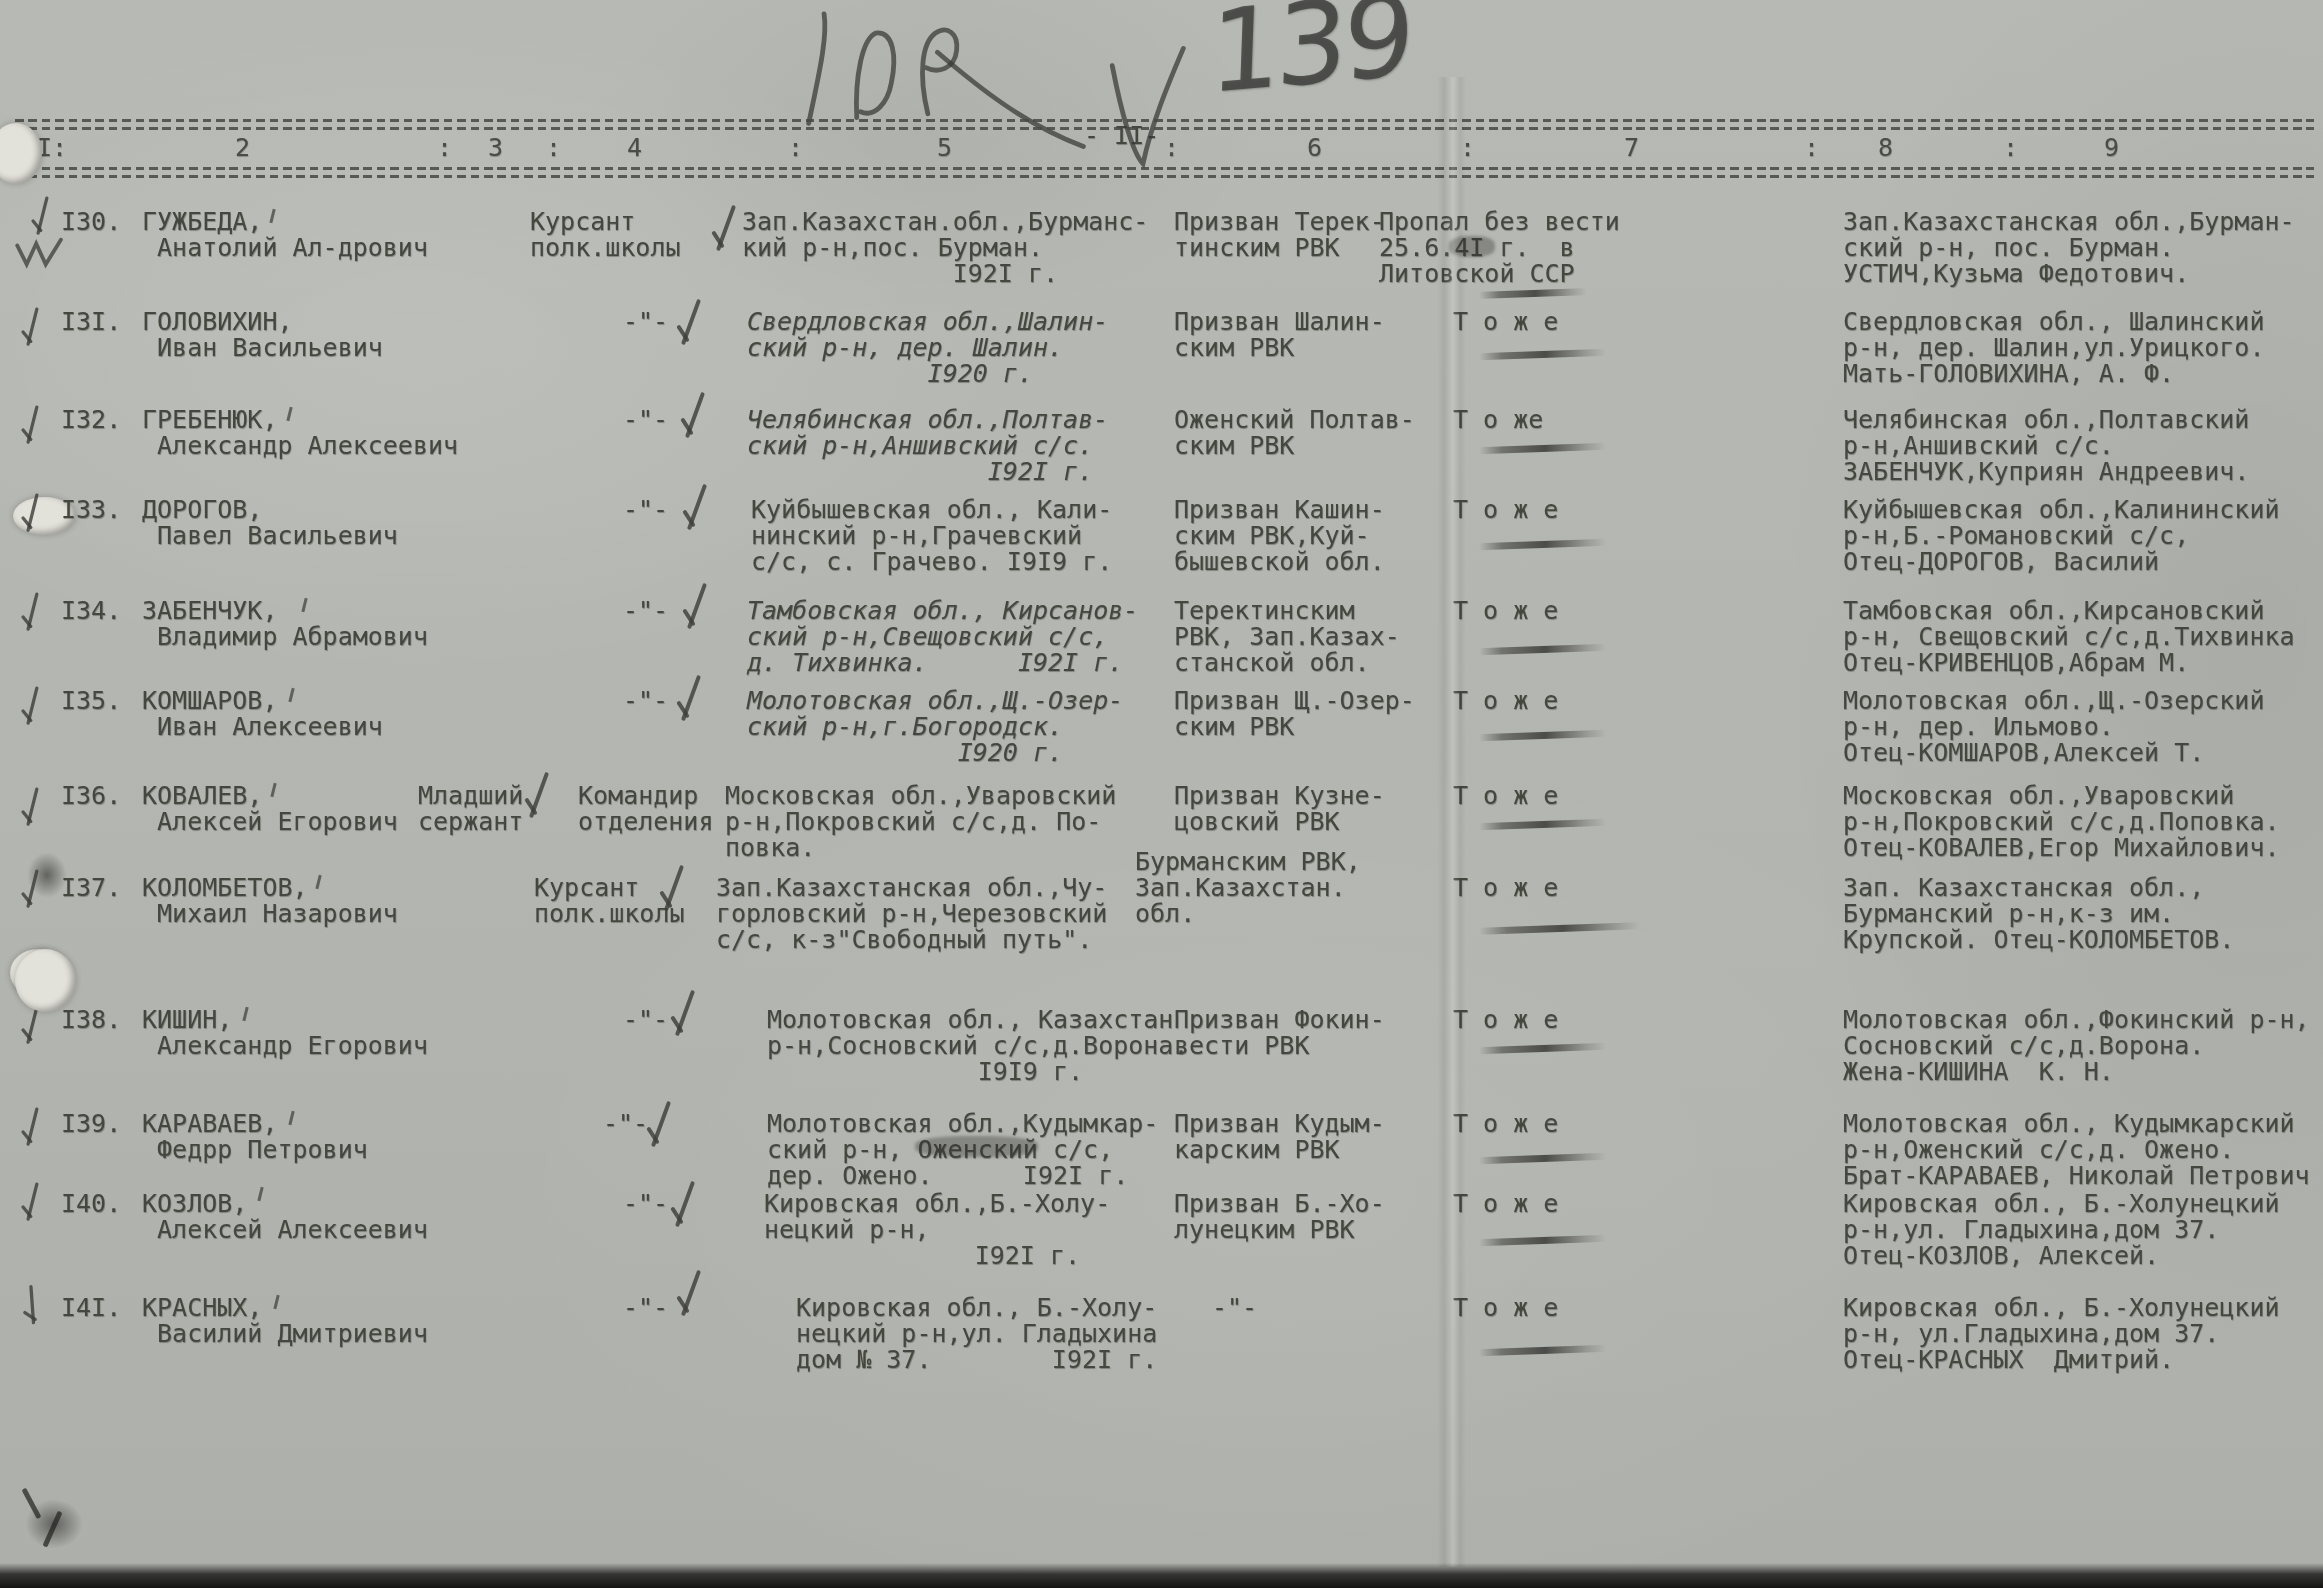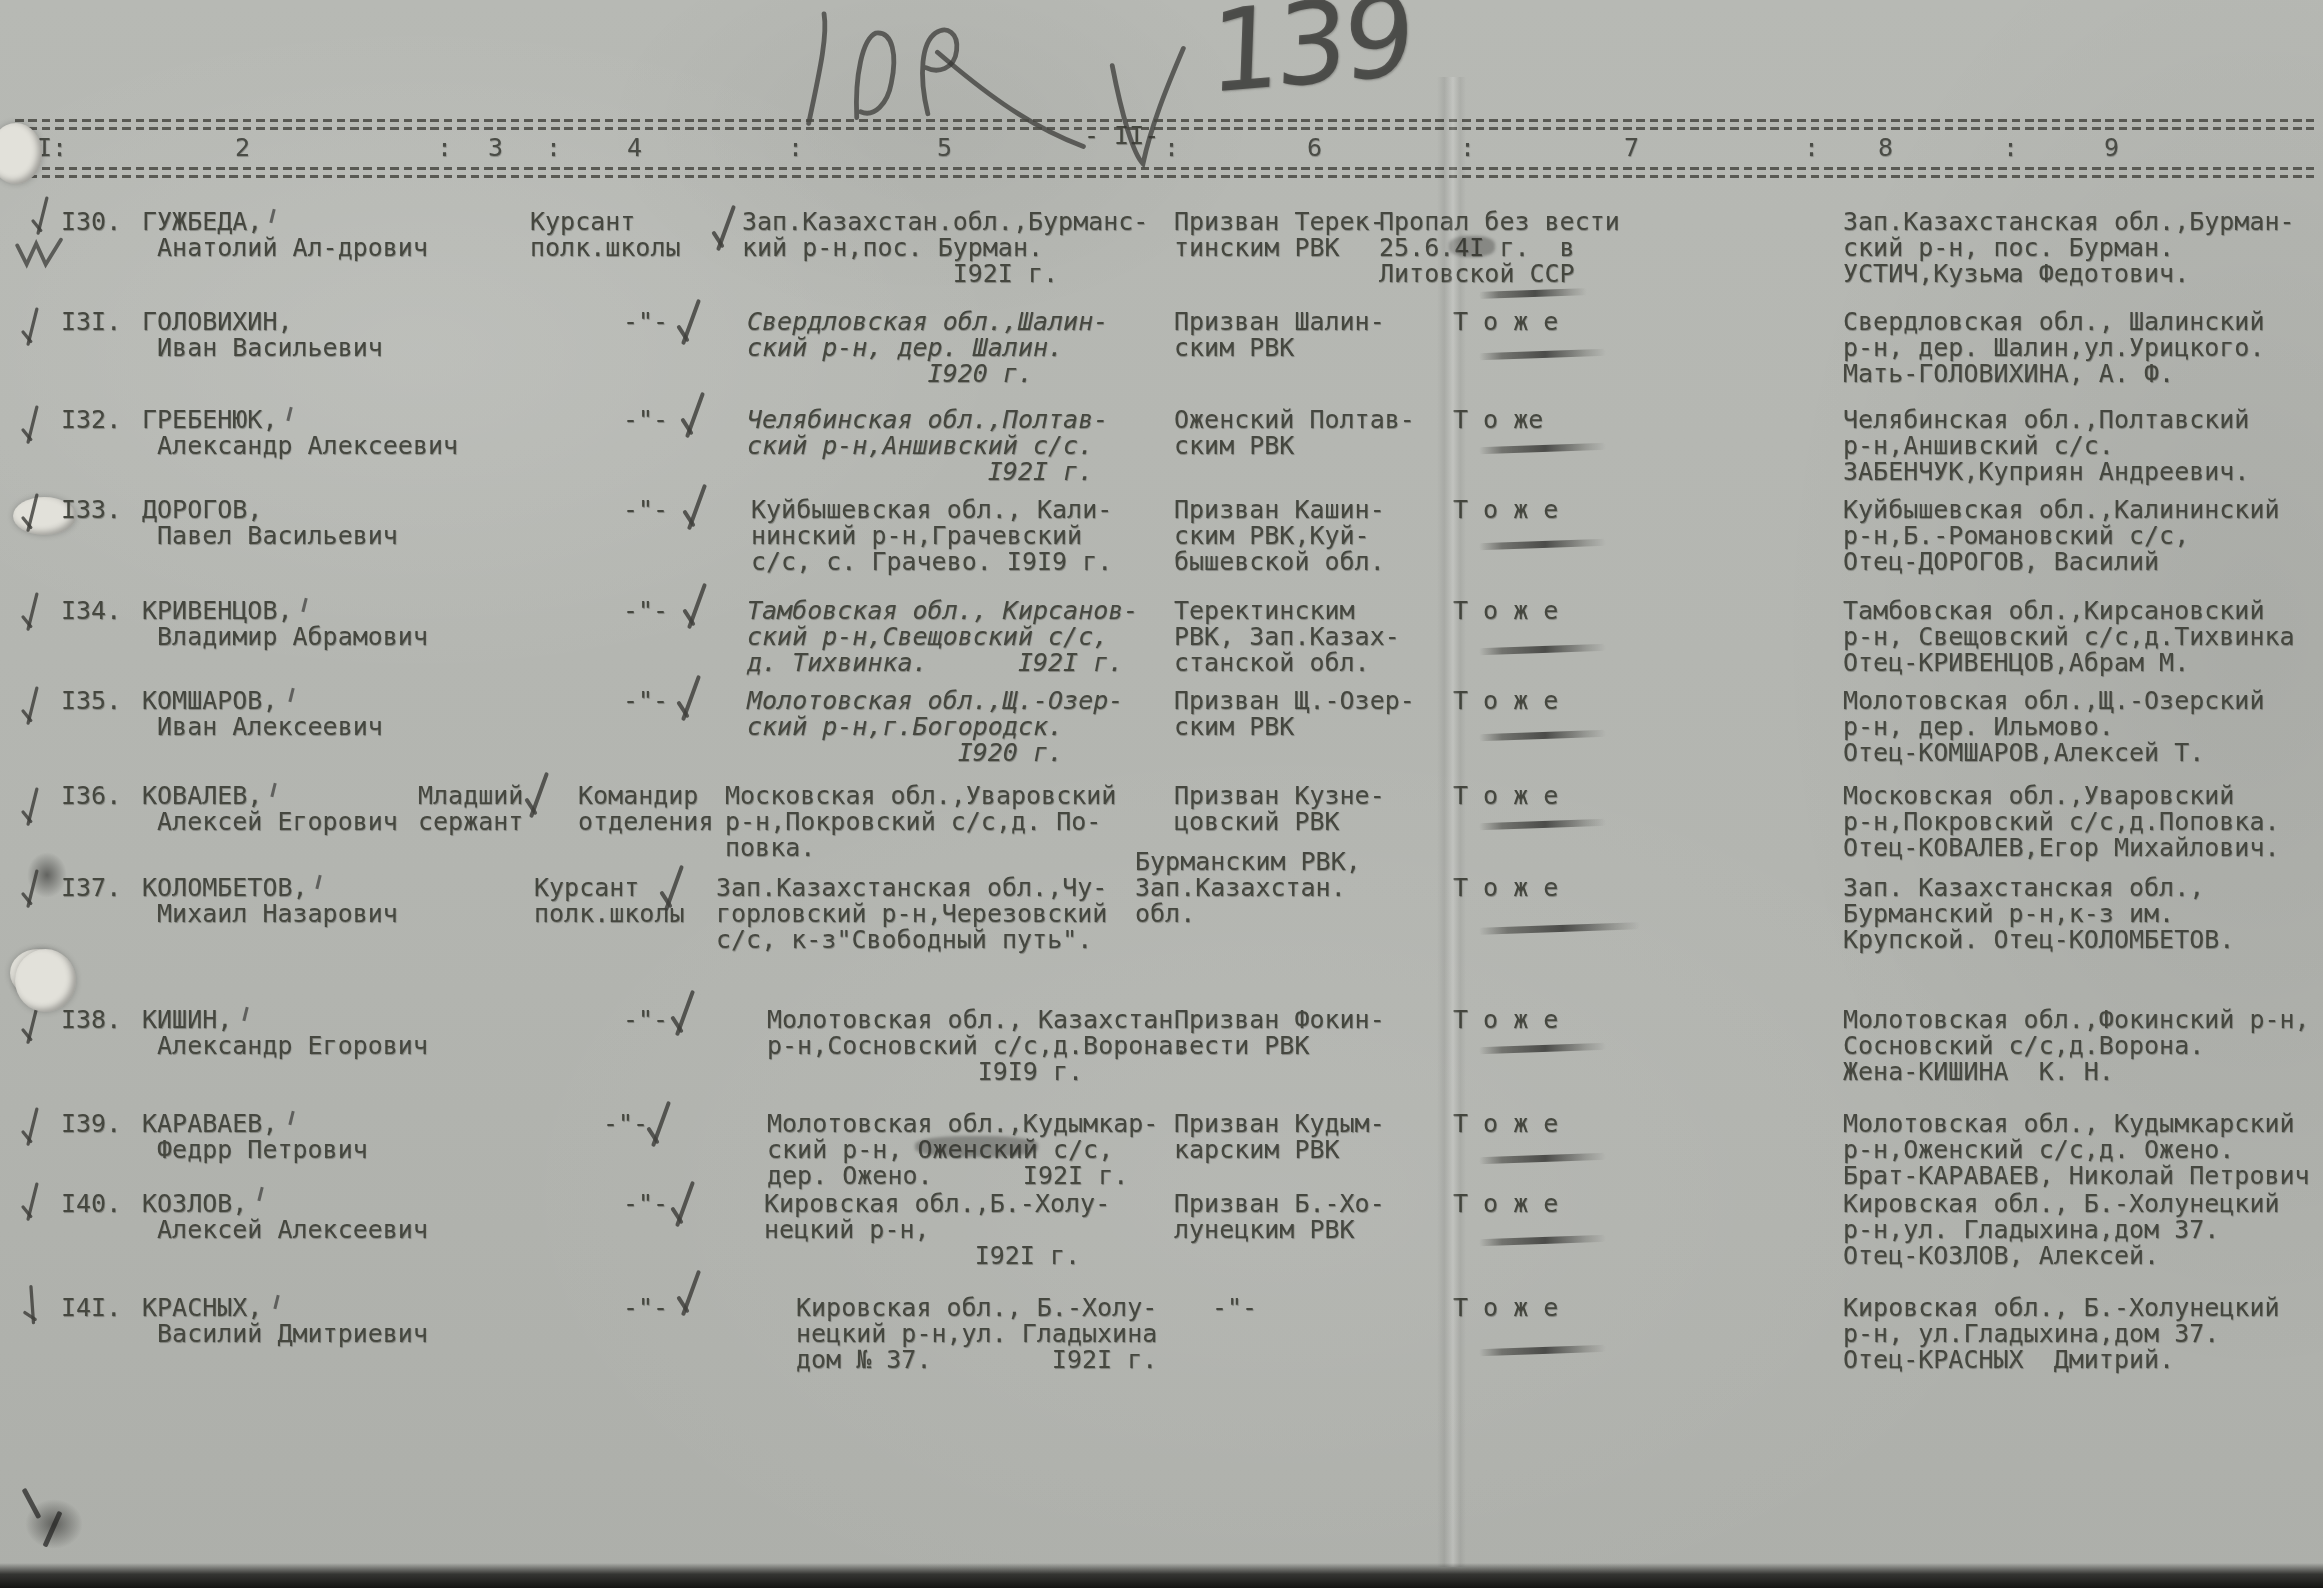--- a/index.html
+++ b/index.html
@@ -189,21 +189,21 @@
     <pre class="tw c7">Т о ж е</pre>
     <span class="smudge" style="top:44px;"></span>
     <pre class="tw c9">Куйбышевская обл.,Калининский
 р-н,Б.-Романовский с/с,
 Отец-ДОРОГОВ, Василий</pre>
   </div>
 
   <div class="row" style="top:598px;">
     <span class="chk lft" style="top:-9.6px;"></span>
     <pre class="tw num">I34.</pre>
-    <pre class="tw name">КРИВЕНЦОВ,
+    <pre class="tw name">ЗАБЕНЧУК,
  Владимир Абрамович</pre>
     <span class="tick" style="left:303px;"></span>
     <pre class="tw dit">-"-</pre>
     <span class="chk" style="top:-15.4px;left:684px;"></span>
     <pre class="tw c5">Тамбовская обл., Кирсанов-
 ский р-н,Свещовский с/с,
 д. Тихвинка.      I92I г.</pre>
     <pre class="tw c6">Теректинским
 РВК, Зап.Казах-
 станской обл.</pre>

